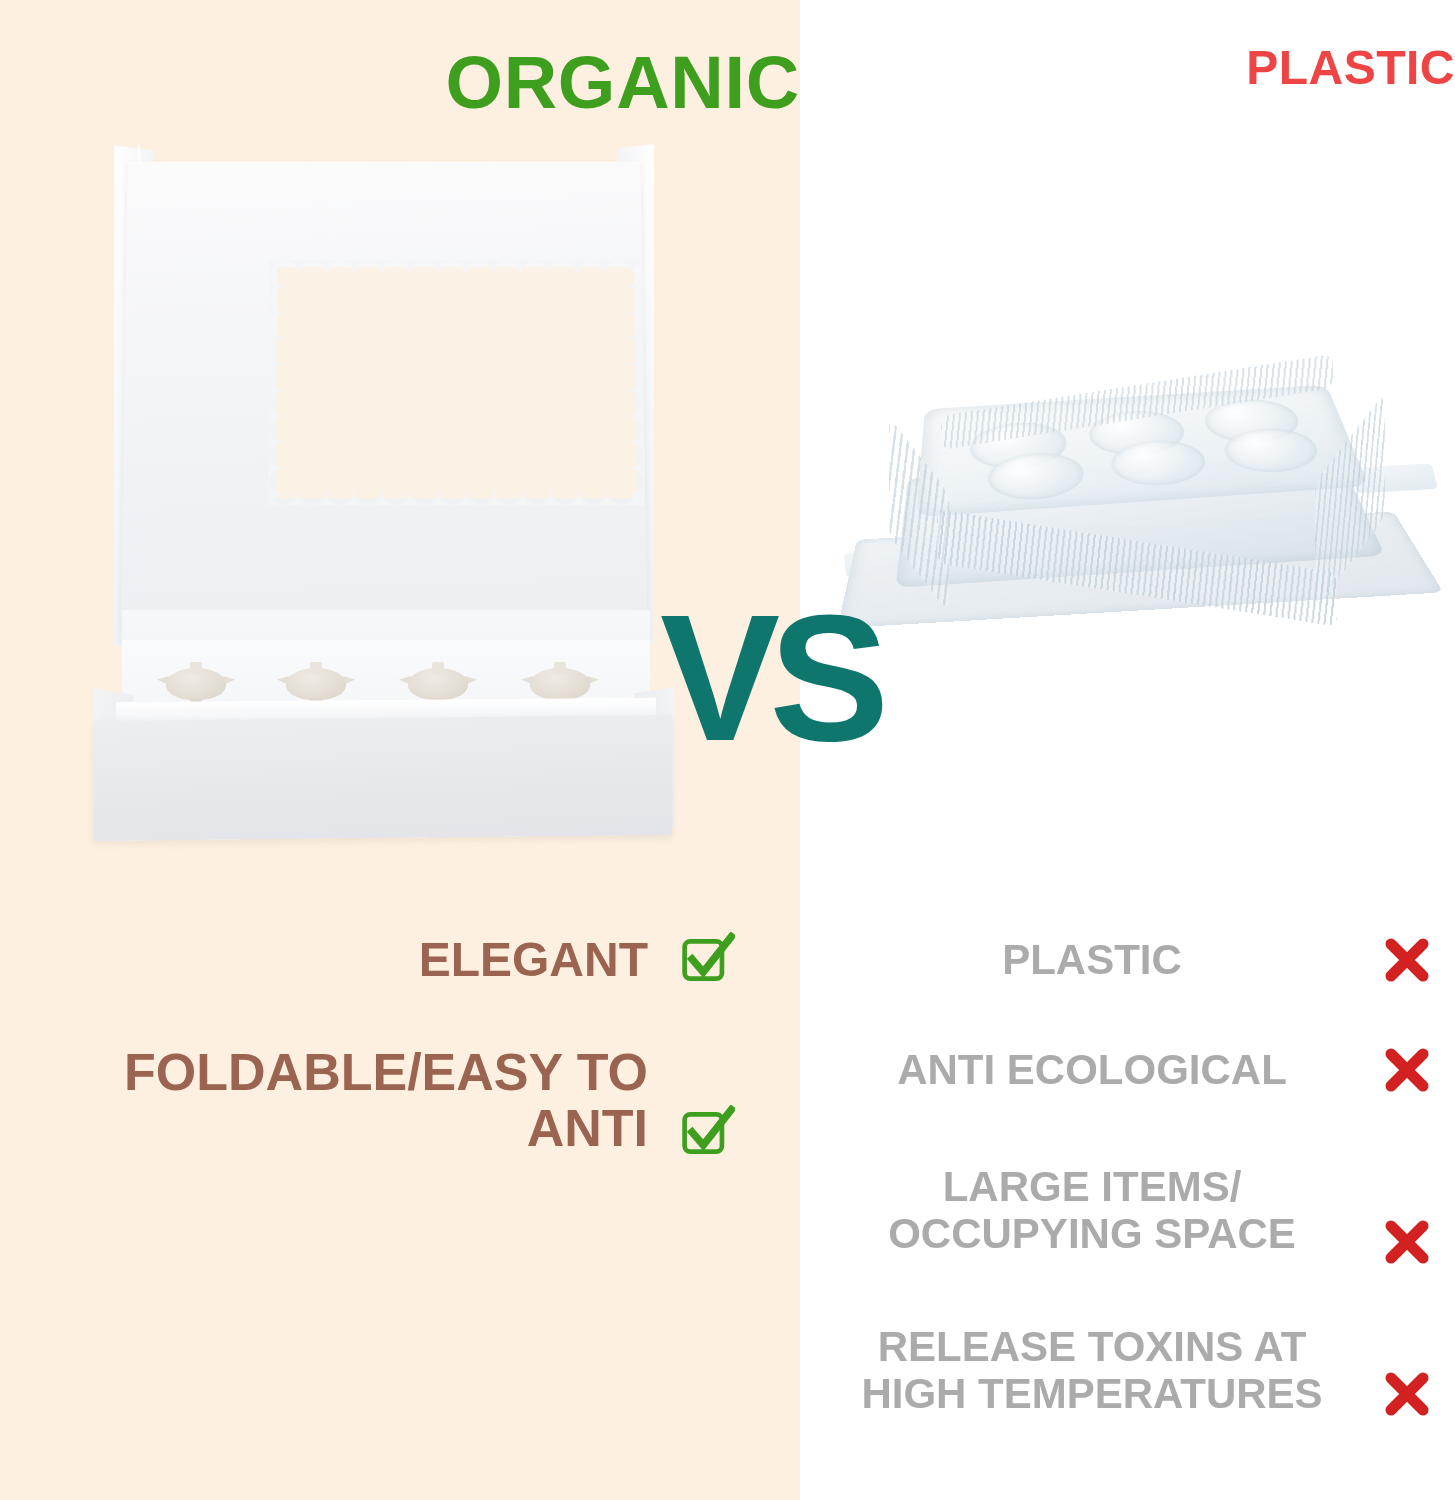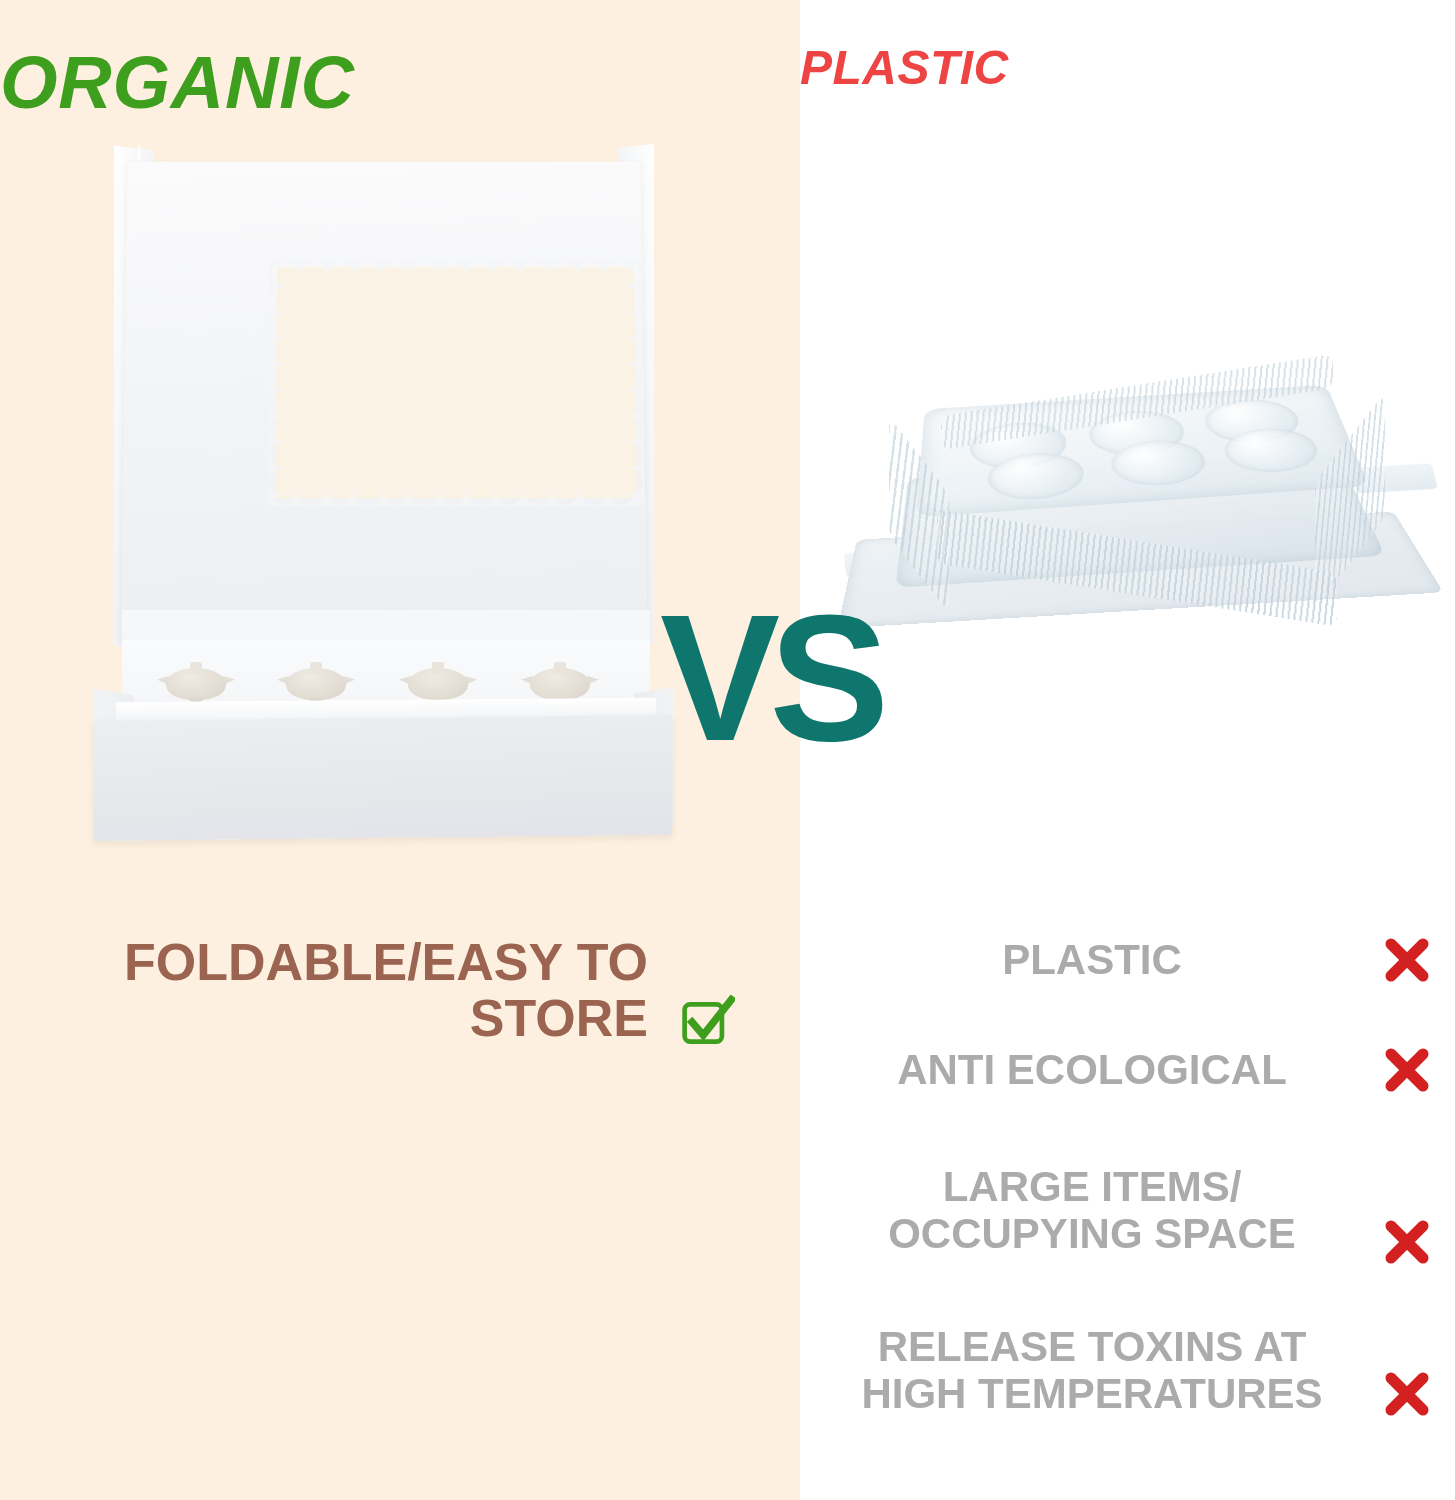--- a/index.html
+++ b/index.html
@@ -31,22 +31,21 @@
     width: 655px; height: 1500px;
     background: #ffffff;
   }
 
   
   .heading {
     position: absolute;
     font-weight: bold;
     letter-spacing: 0.01em;
     white-space: nowrap;
-    text-align: left;
-    font-style: italic;
+    text-align: right;
   }
   .heading-organic {
     left: 0; top: 40px;
     width: 800px;
     font-size: 74px;
     color: #3e9e1e;
   }
   .heading-plastic {
     left: 800px; top: 40px;
     width: 655px;
@@ -444,24 +443,33 @@
     <div class="clam-ribs ribs-back"></div>
     <div class="clam-ribs ribs-left"></div>
     <div class="clam-ribs ribs-right"></div>
     <div class="clam-ribs ribs-front"></div>
   </div>
 
   <div class="vs-badge">VS</div>
 
   <div class="list-left">
 
+    <div class="row row-left" style="height:110px;">
+      <div class="row-label">ELEGANT</div>
+      <div class="mark-slot">
+        <svg class="check-icon" viewBox="0 0 60 60">
+          <rect x="6" y="10" width="40" height="40" rx="6" ry="6" fill="none" stroke="#3e9e1e" stroke-width="5"></rect>
+          <path d="M14 29 L26 43 L56 5" fill="none" stroke="#3e9e1e" stroke-width="8" stroke-linecap="square"></path>
+        </svg>
+      </div>
+    </div>
 
 
     <div class="row row-left" style="height:170px;">
-      <div class="row-label" style="font-size:52px;">FOLDABLE/EASY TO STORE</div>
+      <div class="row-label" style="font-size:52px;">FOLDABLE/EASY TO ANTI</div>
       <div class="mark-slot" style="align-self:flex-end; margin-bottom:24px;">
         <svg class="check-icon" viewBox="0 0 60 60">
           <rect x="6" y="10" width="40" height="40" rx="6" ry="6" fill="none" stroke="#3e9e1e" stroke-width="5"></rect>
           <path d="M14 29 L26 43 L56 5" fill="none" stroke="#3e9e1e" stroke-width="8" stroke-linecap="square"></path>
         </svg>
       </div>
     </div>
 
 
   </div>

